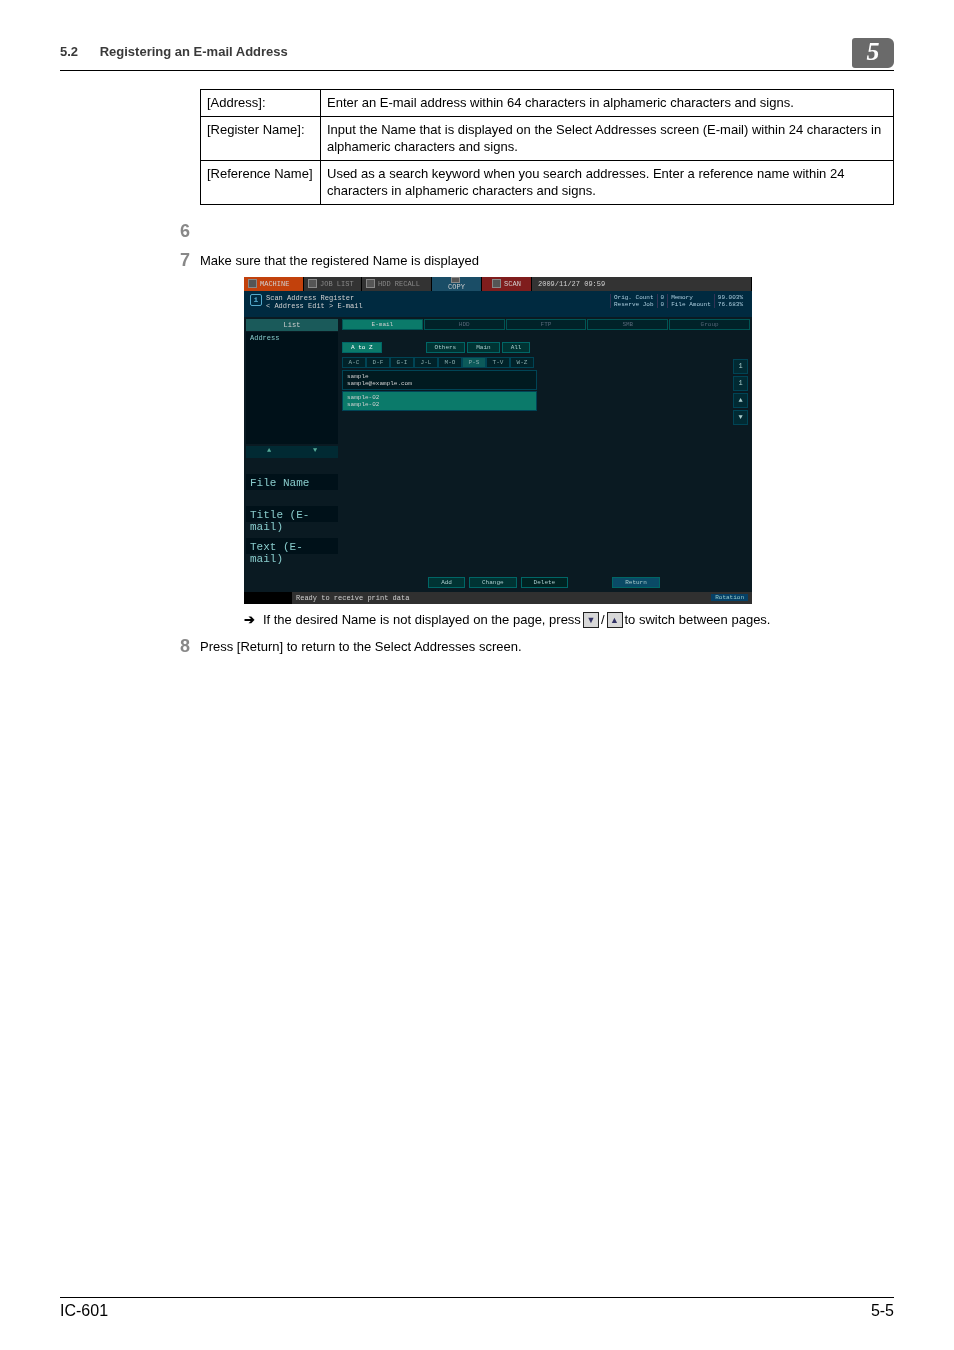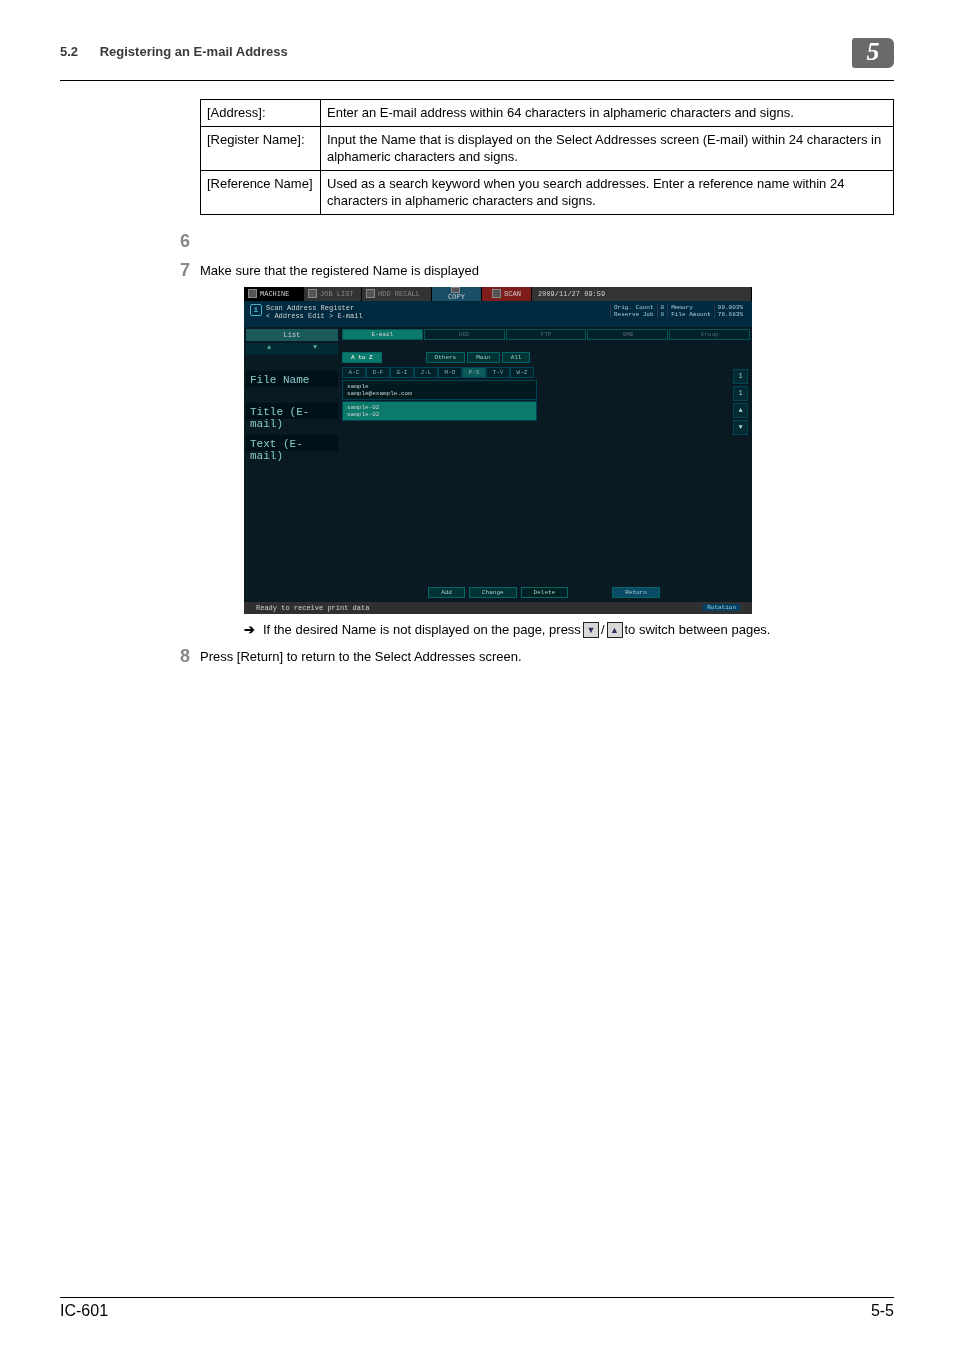--- a/index.html
+++ b/index.html
@@ -17,21 +17,21 @@
   .page {
     padding: 38px 60px 30px 60px;
     position: relative;
     height: 100%;
   }
   .header-row {
     display: flex;
     justify-content: space-between;
     align-items: flex-start;
     border-bottom: 1px solid #000;
-    padding-bottom: 12px;
+    padding-bottom: 2px;
     margin-bottom: 18px;
   }
   .header-left { font-size: 13px; margin-top: 6px;}
   .header-left .sec-num { font-weight: bold; margin-right: 18px; color:#3a3a3a;}
   .header-left .sec-title { font-weight: bold; color:#3a3a3a;}
   .header-right {
     background: #6a6a6a;
     color: #fff;
     font-weight: bold;
     font-size: 26px;
@@ -92,21 +92,21 @@
     height: 14px;
     background: #222;
   }
   .ss-top-tabs .tab {
     display: flex;
     align-items: center;
     padding: 0 4px;
     border-right: 1px solid #000;
     font-size: 7px;
   }
-  .tab.machine { background: #000000; width: 60px; }
+  .tab.machine { background: #c2410c; width: 60px; }
   .tab.joblist { background: #333; width: 58px; color:#888;}
   .tab.hddrecall { background: #333; width: 70px; color:#888;}
   .tab.copy { background: #1a4d66; width: 50px; text-align:center; justify-content:center;flex-direction:column;}
   .tab.scan { background: #7f1d1d; width: 50px; text-align:center; justify-content:center;}
   .tab.time { background: #333; flex:1; padding-left:6px;}
   .tab .ticon { width:9px;height:9px;background:#555;border:1px solid #888;margin-right:3px;}
   .ss-blue-band {
     display: flex;
     justify-content: space-between;
     background: #002a40;
@@ -150,22 +150,22 @@
   .ss-alpha.on { background:#0c5a5a;}
   .ss-entry { background:#011a20; border:1px solid #045; padding:2px 4px; font-size:6px; margin-bottom:1px; width:195px;}
   .ss-entry.sel { background:#0b7a6a;}
   .ss-scroll-col { position:absolute; right:2px; top:40px; width:15px;}
   .ss-scroll { background:#012a33; border:1px solid #045; height:15px; margin-bottom:2px; text-align:center; font-size:7px; color:#acc; line-height:13px;}
   .ss-bottom-btns { position:absolute; bottom:2px; left:4px; right:4px; display:flex; gap:4px; justify-content:center;}
   .ss-bottom-btn { background:#033; border:1px solid #066; padding:1px 12px; font-size:6px; color:#acc;}
   .ss-bottom-btn.dark { background:#022;}
   .ss-bottom-btn.return { background:#0a4a66; margin-left:40px;}
   .ss-status {
-    background:#303030; padding:1px 12px; font-size:7px; display:flex;
-    justify-content:space-between; height:12px; align-items:center;
+    background:#303030; padding:1px 4px; font-size:7px; display:flex;
+    justify-content:space-between; height:12px; align-items:center;margin-left:48px;
   }
   .ss-status .rot { background:#054066; color:#9cc; padding:0 4px; font-size:6px;}
 
   .arrow-line { font-size:13px; margin: 6px 0 6px 44px; display:flex; align-items:center; flex-wrap:wrap; gap:2px;}
   .arrow-line .arr { font-weight:bold; margin-right:6px;}
   .btn-icon {
     display:inline-block; width:16px; height:16px; background:#d8d8d8;
     border:1px solid #222; text-align:center; line-height:14px; font-size:9px;
     color:#336; vertical-align:middle;
   }
@@ -274,20 +274,21 @@
               <td>File Amount</td>
               <td>76.683%</td>
             </tr>
           </tbody>
             </table>
         </div>
       </div>
       <div class="ss-body">
         <div class="ss-left-col">
           <div class="ss-side-tab">List</div>
+          <div class="ss-side-dark"><span>Address</span></div>
           <div class="ss-side-arrows">
             <div>▲</div>
             <div>▼</div>
           </div>
           <div class="ss-side-field">File Name</div>
           <div class="ss-side-field">Title (E-mail)</div>
           <div class="ss-side-field">Text (E-mail)</div>
         </div>
         <div class="ss-main-col">
           <div class="ss-cat-tabs">

